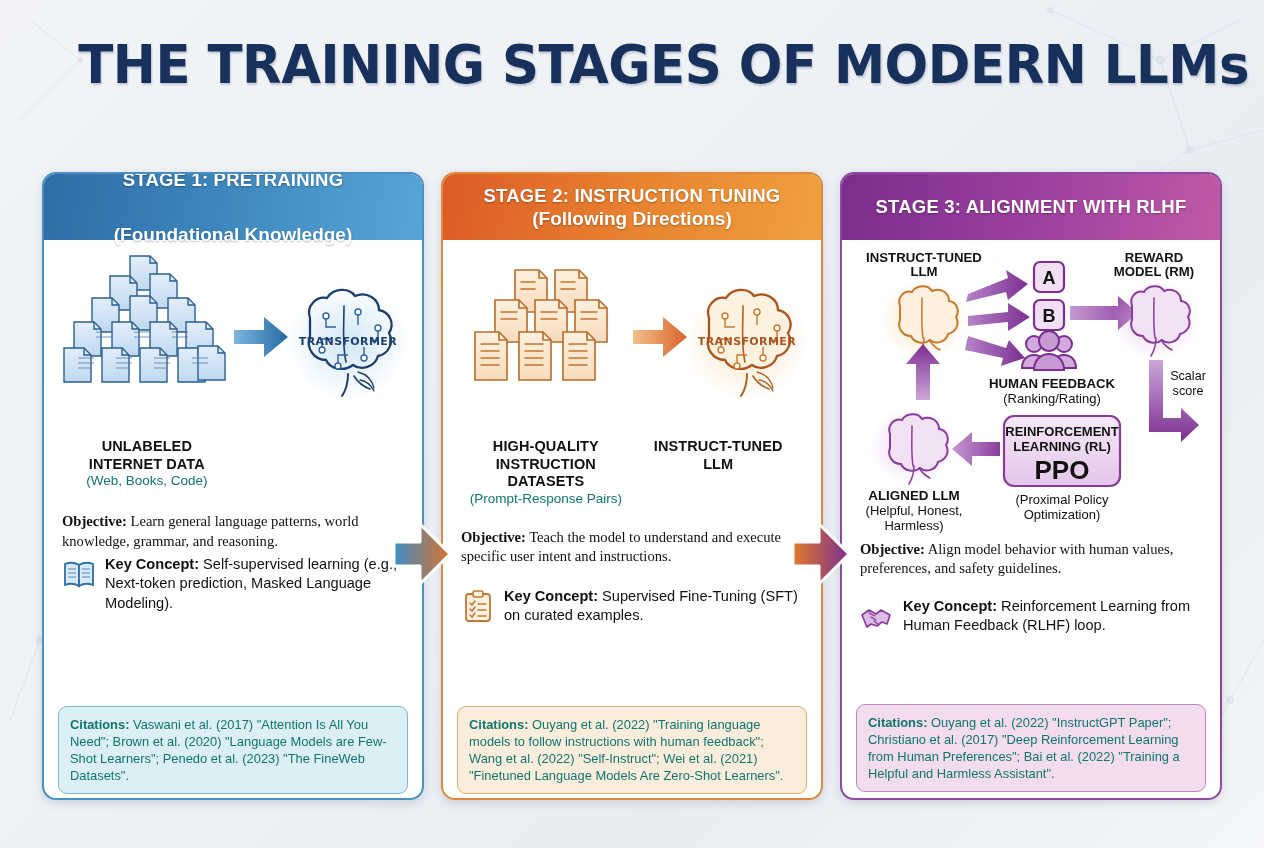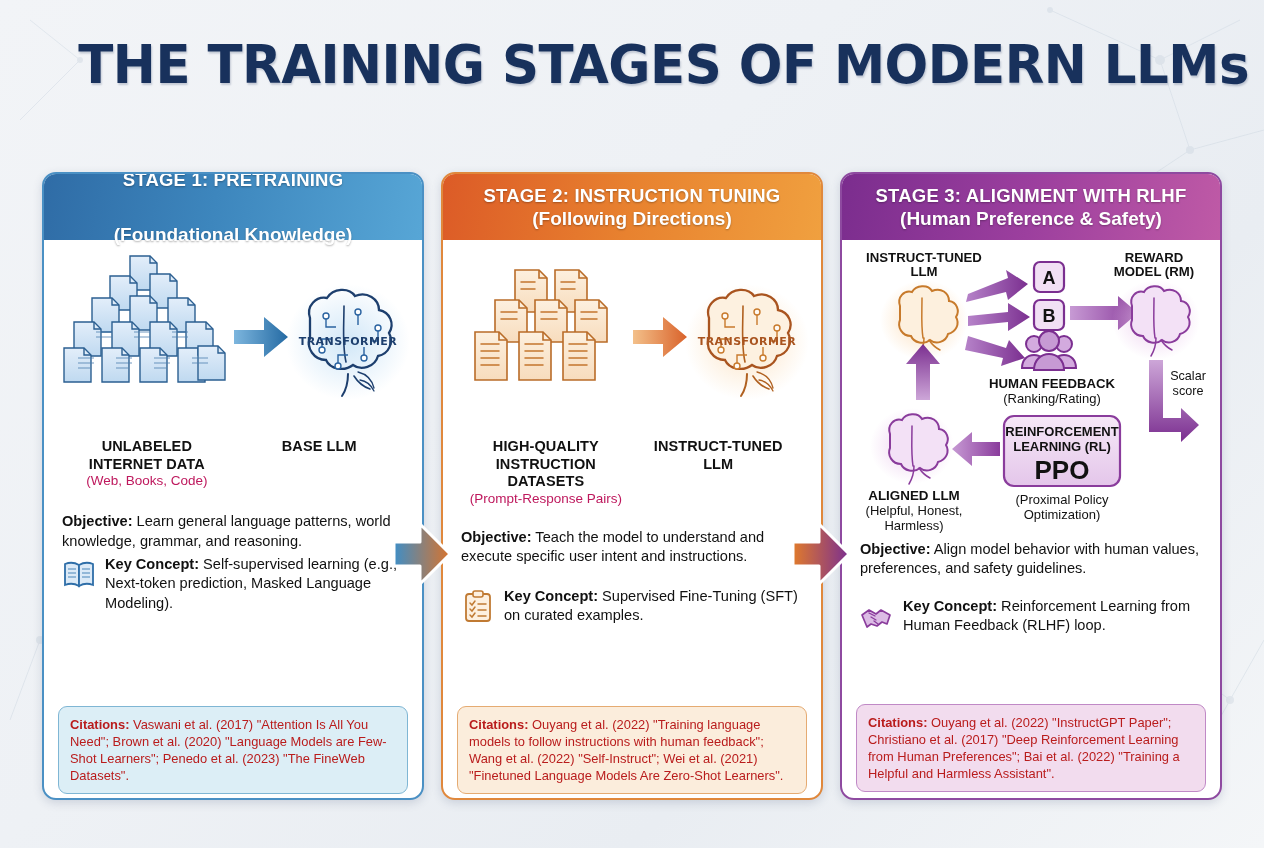--- a/index.html
+++ b/index.html
@@ -59,37 +59,38 @@
   .pbody { position: relative; padding: 0 14px; height: 560px; }
 
   
   .diagram { position: relative; height: 190px; margin-top: 6px; }
   .node-labels {
     display: flex; justify-content: space-between;
     padding: 0 6px; margin-top: 2px;
   }
   .nl { text-align: center; width: 49%; }
   .nl .big { font-size: 14.5px; font-weight: 700; color: #111; line-height: 1.22; letter-spacing: .1px; }
-  .nl .sub { font-size: 13.5px; color: #be185d; line-height: 1.25; }
+  .nl .sub { font-size: 13.5px; color: #0f766e; line-height: 1.25; }
 
   
   .objective {
     font-size: 14.6px; line-height: 1.33; color: #111;
     padding: 0 4px;
+    font-family: Liberation Serif, serif;
   }
   .objective b { font-weight: 700; }
   .keyrow { display: flex; gap: 9px; padding: 0 4px; align-items: flex-start; }
   .keyicon { flex: 0 0 auto; width: 34px; height: 34px; margin-top: 2px; }
   .keytext { font-size: 14.6px; line-height: 1.33; color: #111; }
   .keytext b { font-weight: 700; }
 
   .cites {
     position: absolute; left: 14px; right: 14px; bottom: 12px;
     border-radius: 9px; padding: 9px 11px;
-    font-size: 12.9px; line-height: 1.32; color: #b91c1c;
+    font-size: 12.9px; line-height: 1.32; color: #0f766e;
   }
   .cites b { font-weight: 700; }
   .cites-1 { background: #dceef6; border: 1.5px solid #7fb6d4; }
   .cites-2 { background: #fbeddc; border: 1.5px solid #e5ab72; }
   .cites-3 { background: #f2dcee; border: 1.5px solid #c089c6; }
 
   
   .connector { position: absolute; z-index: 5; top: 350px; }
   .conn-1 { left: 392px; }
   .conn-2 { left: 791px; }
@@ -241,23 +242,20 @@
           </g>
           <text x="290" y="99" text-anchor="middle" font-family="DejaVu Sans, sans-serif" font-size="11" font-weight="700" fill="#1d3f6e" letter-spacing="0.4">TRANSFORMER</text>
         </svg>
       </div>
 
       <div class="node-labels">
         <div class="nl">
           <div class="big">UNLABELED<br>INTERNET DATA</div>
           <div class="sub">(Web, Books, Code)</div>
         </div>
-        <div class="nl">
-          <div class="big">BASE LLM</div>
-        </div>
       </div>
 
       <div class="objective" style="margin-top:22px">
         <b>Objective:</b><span> Learn general language patterns, world knowledge, grammar, and reasoning.</span>
       </div>
 
       <div class="keyrow" style="margin-top:4px">
         <span class="keyicon">
           <svg viewBox="0 0 34 34" width="34" height="34">
             <path d="M3 7c5-2 9-2 14 1v21c-5-3-9-3-14-1z" fill="#dceaf7" stroke="#2e6ea8" stroke-width="1.8"></path>
@@ -406,21 +404,20 @@
 
       <div class="cites cites-2">
         <b>Citations:</b><span> Ouyang et al. (2022) "Training language models to follow instructions with human feedback"; Wang et al. (2022) "Self-Instruct"; Wei et al. (2021) "Finetuned Language Models Are Zero-Shot Learners".</span>
       </div>
     </div>
   </section>
 
   <section class="panel panel-3">
     <div class="phead phead-3">
       <div class="l1">STAGE 3: ALIGNMENT WITH RLHF</div>
-      <div class="l2">(Human Preference &amp; Safety)</div>
     </div>
     <div class="pbody">
 
       <div class="s3">
         <svg viewBox="0 0 352 292" width="352" height="292">
           <defs>
             <radialGradient id="glowO" cx="50%" cy="50%" r="50%">
               <stop offset="0%" stop-color="#fbdcb5" stop-opacity=".95"></stop>
                 <stop offset="100%" stop-color="#fbdcb5" stop-opacity="0"></stop>
             </radialGradient>

